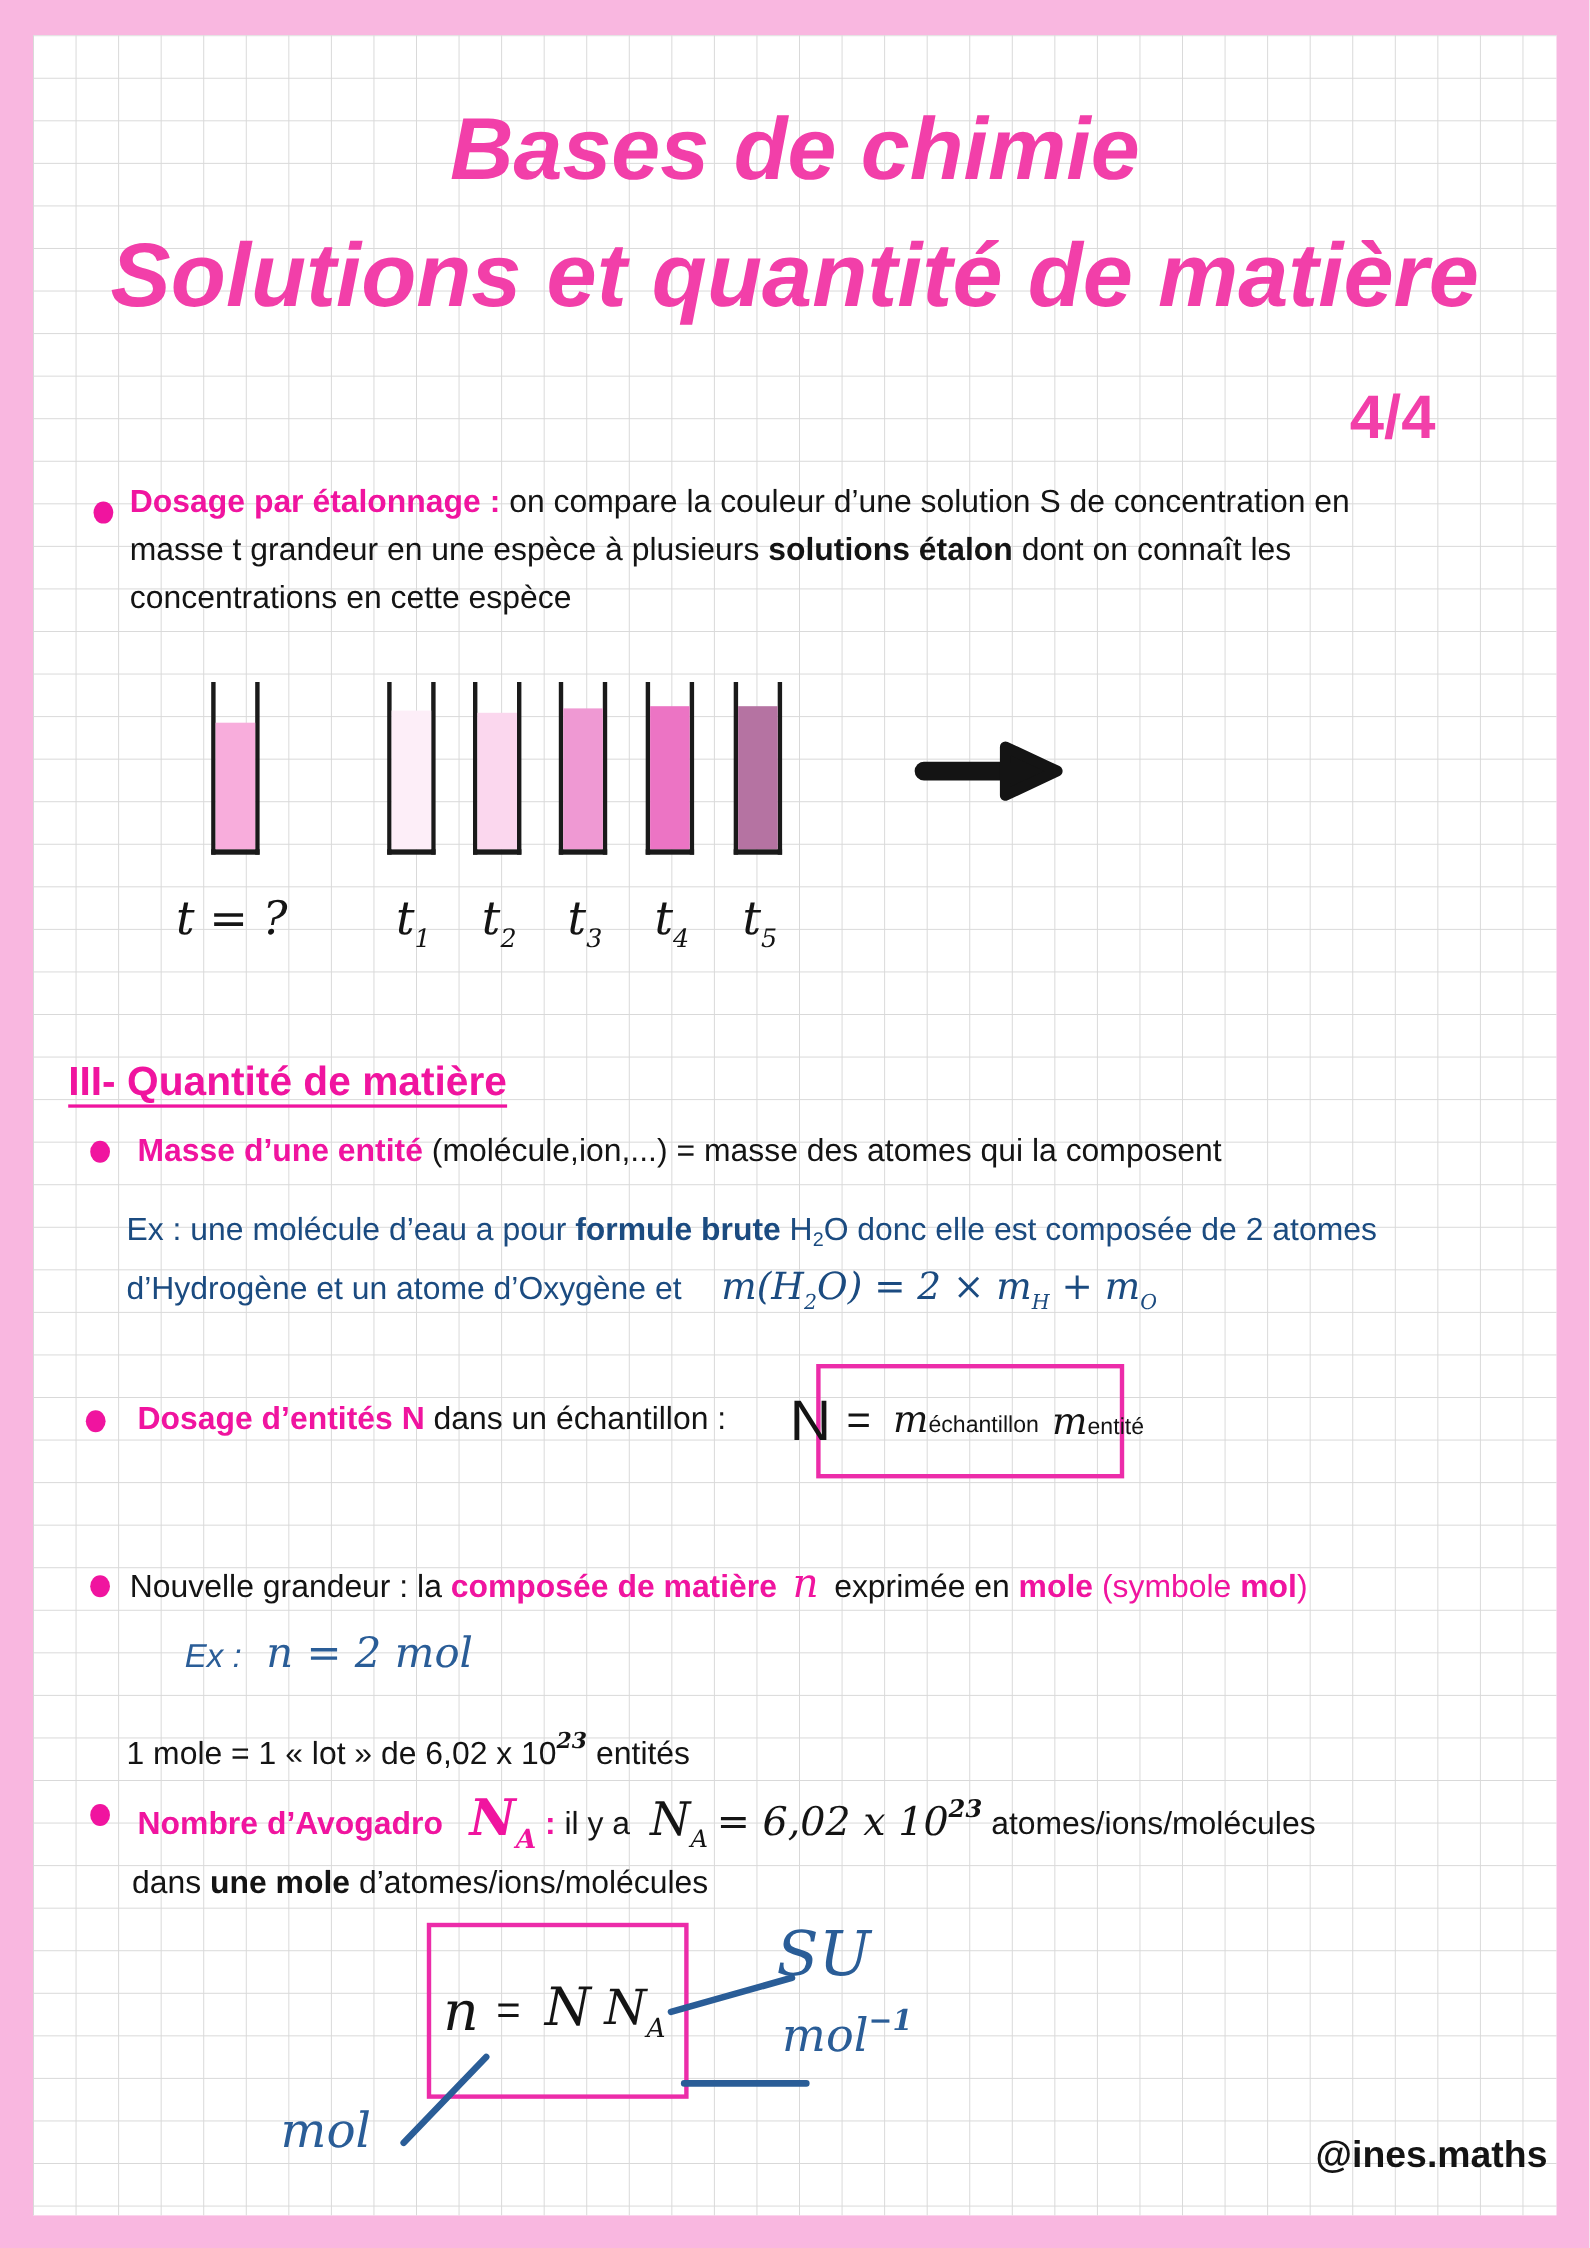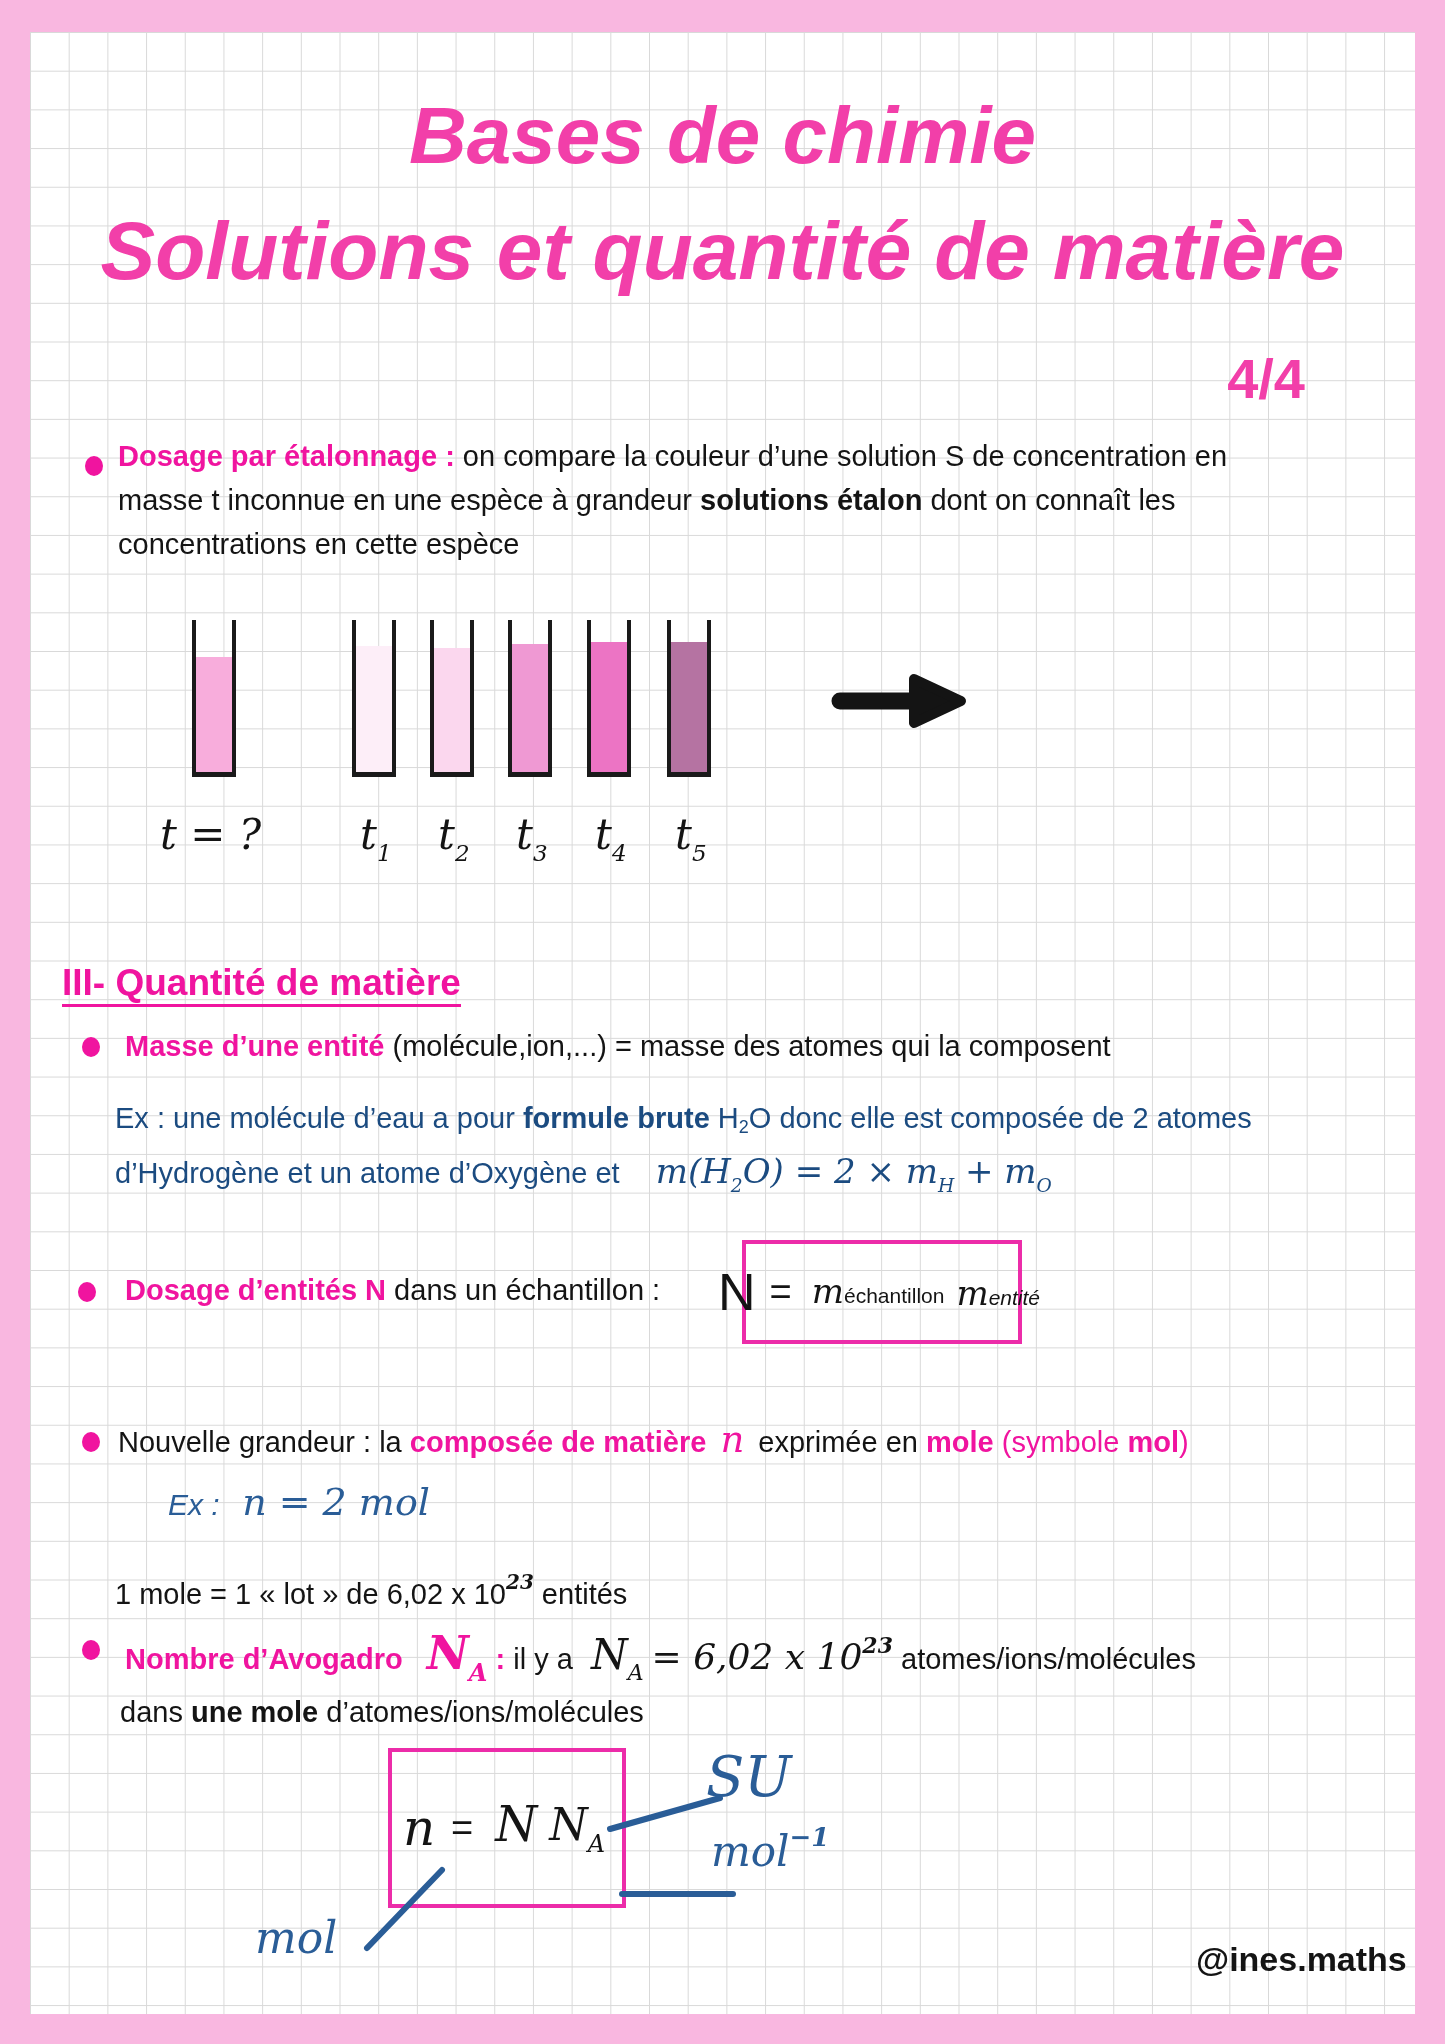--- a/index.html
+++ b/index.html
@@ -68,21 +68,21 @@
 <div class="page">
   <div class="paper">
 
     <div class="abs title title1">Bases de chimie</div>
     <div class="abs title title2">Solutions et quantité de matière</div>
     <div class="abs pagenum print">4/4</div>
 
     <div class="abs bullet" style="left:55px;top:424px;"></div>
     <div class="abs body-text" style="left:88px;top:402px;width:1270px;">
       <div class="nowrap"><span class="pink-bold">Dosage par étalonnage :</span><span> on compare la couleur d’une solution S de concentration en</span></div>
-      <div class="nowrap"><span>masse t inconnue en une espèce à grandeur </span><span class="blk-bold">solutions étalon</span><span> dont on connaît les</span></div>
+      <div class="nowrap"><span>masse t grandeur en une espèce à plusieurs </span><span class="blk-bold">solutions étalon</span><span> dont on connaît les</span></div>
       <div class="nowrap">concentrations en cette espèce</div>
     </div>
 
     <div>
       <div class="tube" style="left:162px;top:588px;">
         <div class="tube-fill" style="height: 115px; background: rgb(248, 173, 220);"></div>
       </div>
       <div class="tube" style="left:322px;top:588px;">
         <div class="tube-fill" style="height: 126px; background: rgb(253, 238, 248);"></div>
       </div>
@@ -132,21 +132,21 @@
     <div class="abs bullet" style="left:48px;top:1250px;"></div>
     <div class="abs body-text nowrap" style="left:95px;top:1236px;">
       <span class="pink-bold">Dosage d’entités N</span><span> dans un échantillon :</span>
     </div>
     <div class="formula-box" style="left:712px;top:1208px;width:272px;height:96px;gap:14px;">
       <span class="print" style="font-size:52px;">N</span>
       <span class="print" style="font-size:38px;">=</span>
       <span class="frac">
         <span class="num nowrap"><span class="hand" style="font-size:34px;">m</span><span class="print" style="font-size:21px;">échantillon</span></span>
         <span class="bar"></span>
-        <span class="den nowrap"><span class="hand" style="font-size:34px;">m</span><span class="print" style="font-size:21px;font-style:italic;">entité</span></span>
+        <span class="den nowrap"><span class="hand" style="font-size:34px;">m</span><span class="print" style="font-size:21px;">entité</span></span>
       </span>
     </div>
 
     <div class="abs bullet" style="left:52px;top:1400px;"></div>
     <div class="abs body-text nowrap" style="left:88px;top:1386px;">
       <span>Nouvelle grandeur : la </span><span class="pink-bold">composée de matière</span>
       <span class="hand pink" style="font-size:37px;margin:0 6px;">n</span><span> exprimée en </span><span class="pink-bold">mole</span><span class="pink"> (symbole </span><span class="pink-bold">mol</span><span class="pink">)</span>
     </div>
     <div class="abs nowrap bluehand" style="left:138px;top:1448px;">
       <span class="print" style="font-size:30px;font-style:italic;">Ex :</span>

